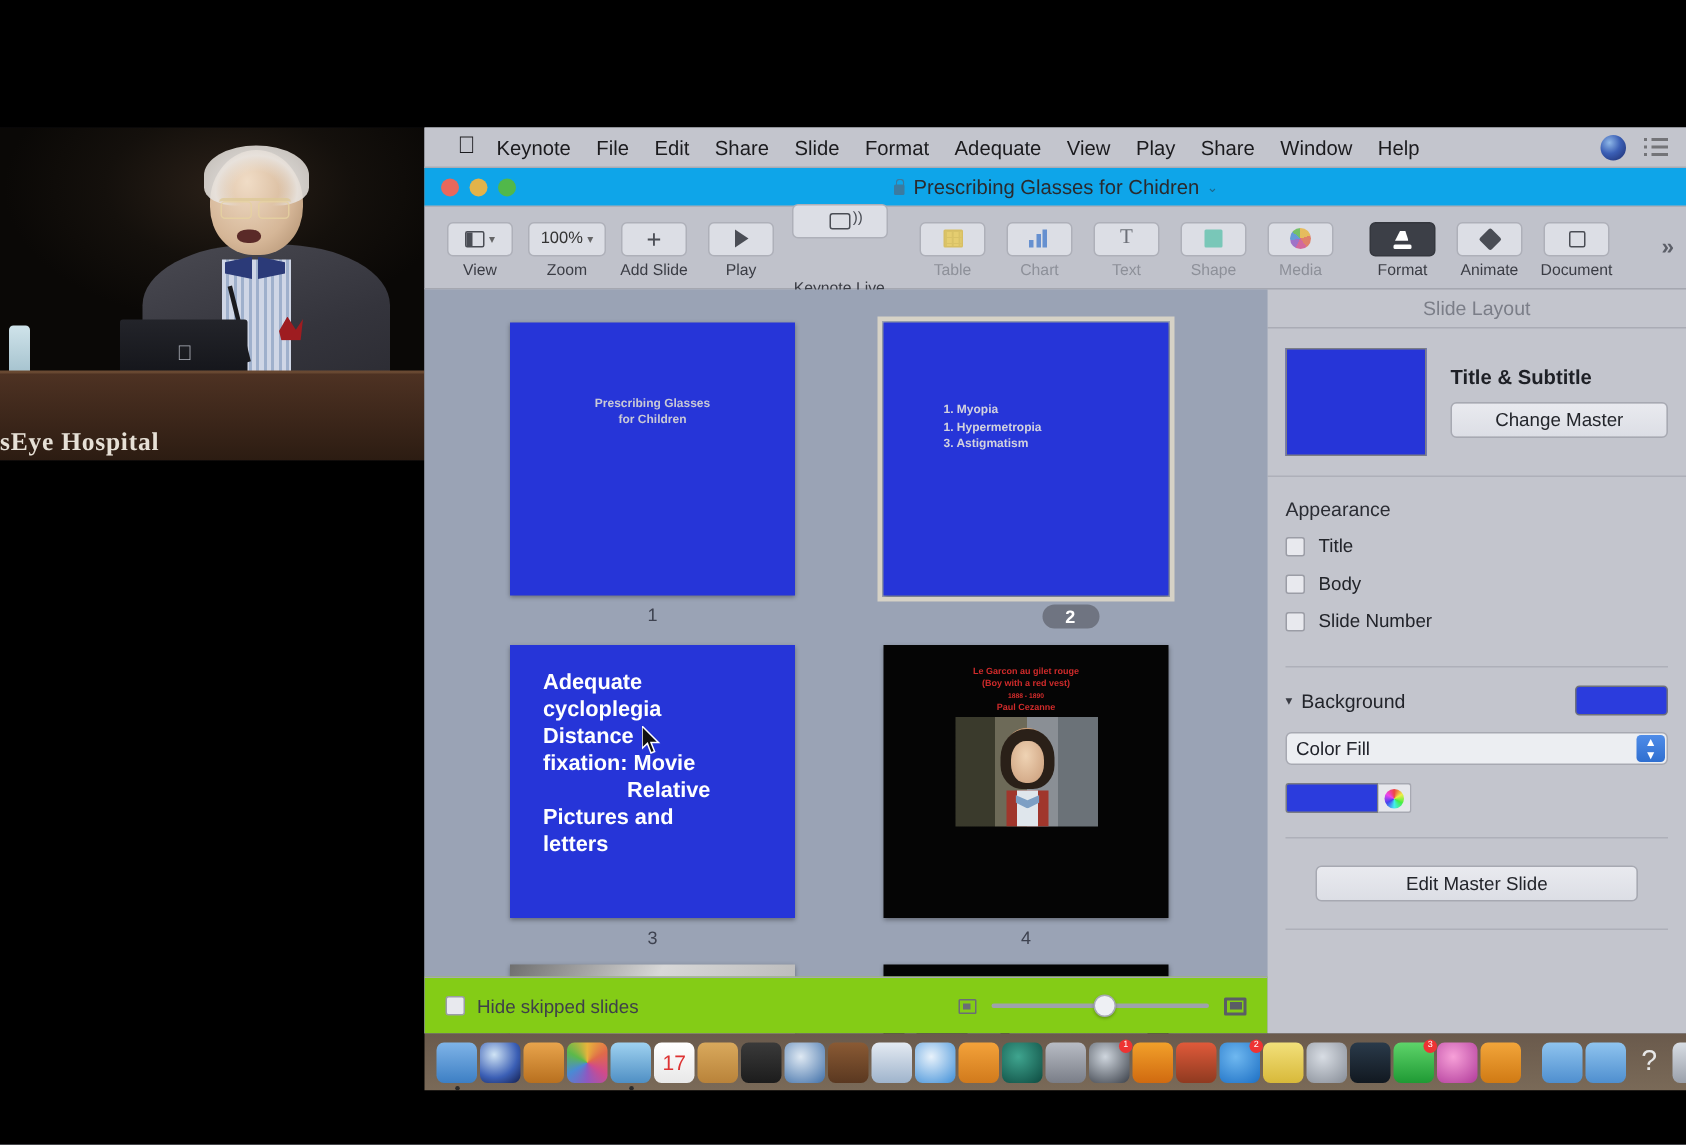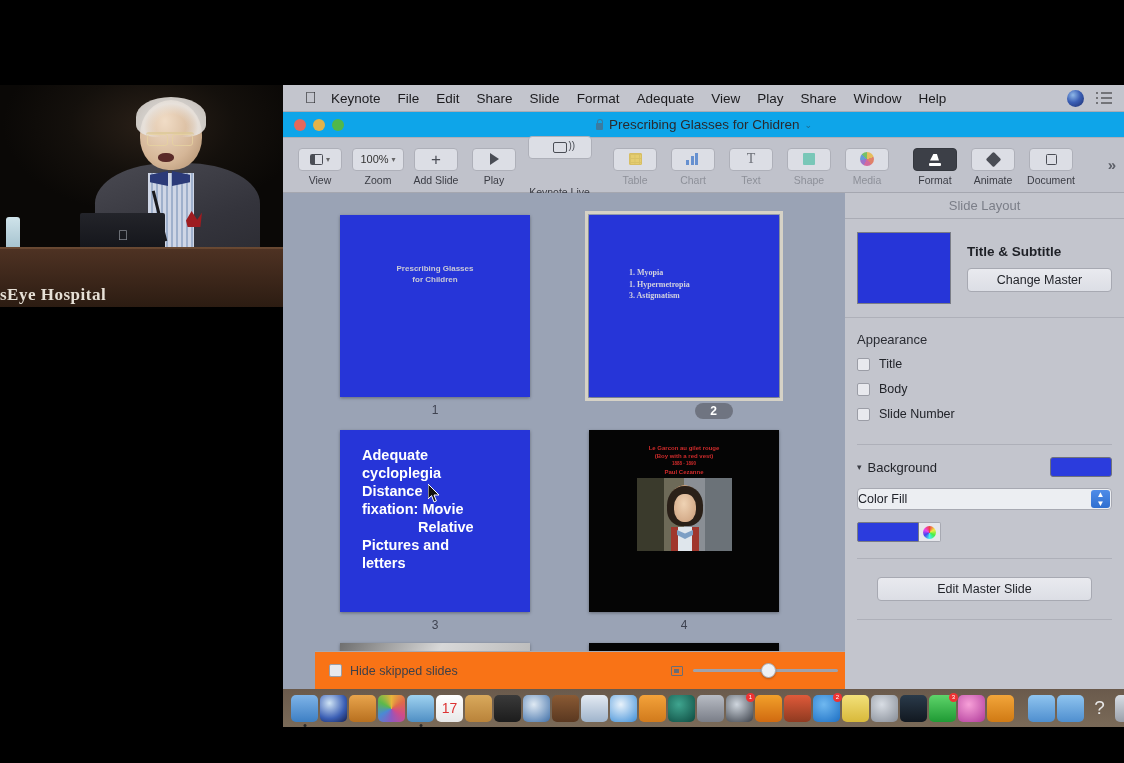--- a/index.html
+++ b/index.html
@@ -160,21 +160,21 @@
   .navigator {
     width: 562px; background:#9aa3b5; position:relative; overflow:hidden;
   }
   .slides-grid { padding: 22px 0 0 0; }
   .slide-row { display:flex; gap: 0; padding-left: 57px; margin-bottom: 11px; }
   .slide-cell { width: 249px; }
   .slide-thumb {
     width: 190px; height: 182px; position: relative;
     box-shadow: 0 1px 3px rgba(0,0,0,.35);
   }
-  .slide-thumb.selected { outline: 3px solid #d6d2c6; outline-offset: 1px; font-family: Liberation Serif, serif; }
+  .slide-thumb.selected { outline: 3px solid #d6d2c6; outline-offset: 1px; }
   .slide-num {
     text-align:center; width:190px; font-size: 12px; color:#3e4250; margin-top: 6px;
   }
   .slide-num.selected-num {
     background:#6f7481; color:#fff; border-radius:9px; padding:1px 0;
     width:38px; margin: 6px auto 0; font-weight:600;
   }
   .sl-blue { background:#2635d8; }
   .sl-black { background:#050505; }
   .sl-text-small {
@@ -214,22 +214,22 @@
   .sl-eyes { background:#040404; position:relative; }
   .eye-l { position:absolute; left:14px; top:26px; width:64px; height:52px;
     background: linear-gradient(#b9cbe2, #6d7f98); }
   .eye-r { position:absolute; left:84px; top:26px; width:92px; height:52px;
     background: linear-gradient(#cfdbe8, #7e8ea4); }
   .eye-pupil { position:absolute; left:22px; top:30px; width:34px; height:30px;
     background:#1a1b22; border-radius:50% 50% 46% 46%; }
 
   .nav-bottombar {
     position:absolute; left:0; bottom:0; width:562px; height:38px;
-    background:#f97316; border-top:1px solid #a8aab3;
-    display:flex; align-items:center; padding: 0 14px; margin-left: 32px;
+    background:#84cc16; border-top:1px solid #a8aab3;
+    display:flex; align-items:center; padding: 0 14px;
   }
   .chk { width:13px; height:13px; border:1px solid #9b9da6; background:#e8e9ee; border-radius:2px; }
   .bb-label { font-size:12.5px; color:#3e4049; margin-left:8px; }
   .zoom-ctl { margin-left:auto; display:flex; align-items:center; gap:10px; }
   .zoom-ico-s { width:12px; height:10px; border:1.6px solid #6a6d76; border-radius:1px; position:relative; }
   .zoom-ico-s:before { content:""; position:absolute; left:2px; top:2px; width:5px; height:4px; background:#6a6d76; }
   .zoom-ico-l { width:15px; height:12px; border:2px solid #5a5d66; border-radius:1px; position:relative; }
   .zoom-ico-l:before { content:""; position:absolute; left:1.5px; top:1.5px; right:1.5px; bottom:1.5px; background:#5a5d66; }
   .zoom-track { width:145px; height:3px; background:#9fa2ac; border-radius:2px; position:relative; }
   .zoom-knob { position:absolute; left:75px; top:-6px; width:15px; height:15px; border-radius:50%;
@@ -256,21 +256,21 @@
   .sb-sect-title { font-size:13px; color:#2a2c33; margin-bottom:10px; }
   .chk-row { display:flex; align-items:center; gap:9px; margin-bottom: 11px; }
   .chk-row .lbl { font-size:12.5px; color:#22242a; }
   .sb-divider { height:1px; background:#aeb0b9; margin: 8px 12px 0 12px; }
   .sb-bg { padding: 12px 12px 0 12px; display:flex; align-items:center; }
   .disc { font-size: 9px; color:#3a3c44; margin-right:6px; }
   .bg-label { font-size:13px; color:#22242a; }
   .bg-swatch { margin-left:auto; width:62px; height:20px; background:#2b3cdd; border:1px solid #6f727b; border-radius:3px; }
   .sb-select {
     margin: 11px 12px 0 12px; height:22px; background:#eceef2; border:1px solid #a7a9b2; border-radius:4px;
-    display:flex; align-items:center; padding-left:0; font-size:12.5px; color:#20222a; position:relative;
+    display:flex; align-items:center; padding-left:6px; font-size:12.5px; color:#20222a; position:relative;
   }
   .sel-stepper {
     position:absolute; right:1px; top:1px; bottom:1px; width:19px; border-radius:3px;
     background: linear-gradient(#4f8ce8,#2f6fd0); color:#fff; font-size:8px; line-height:9px;
     display:flex; flex-direction:column; align-items:center; justify-content:center;
   }
   .color-row { margin: 12px 12px 0 12px; display:flex; }
   .color-chip { width:62px; height:20px; background:#2b3cdd; border:1px solid #787b84; border-radius:2px 0 0 2px; }
   .color-wheel { width:22px; height:20px; background:#e6e7ec; border:1px solid #a7a9b2; border-left:none;
     border-radius:0 2px 2px 0; display:flex; align-items:center; justify-content:center; }

